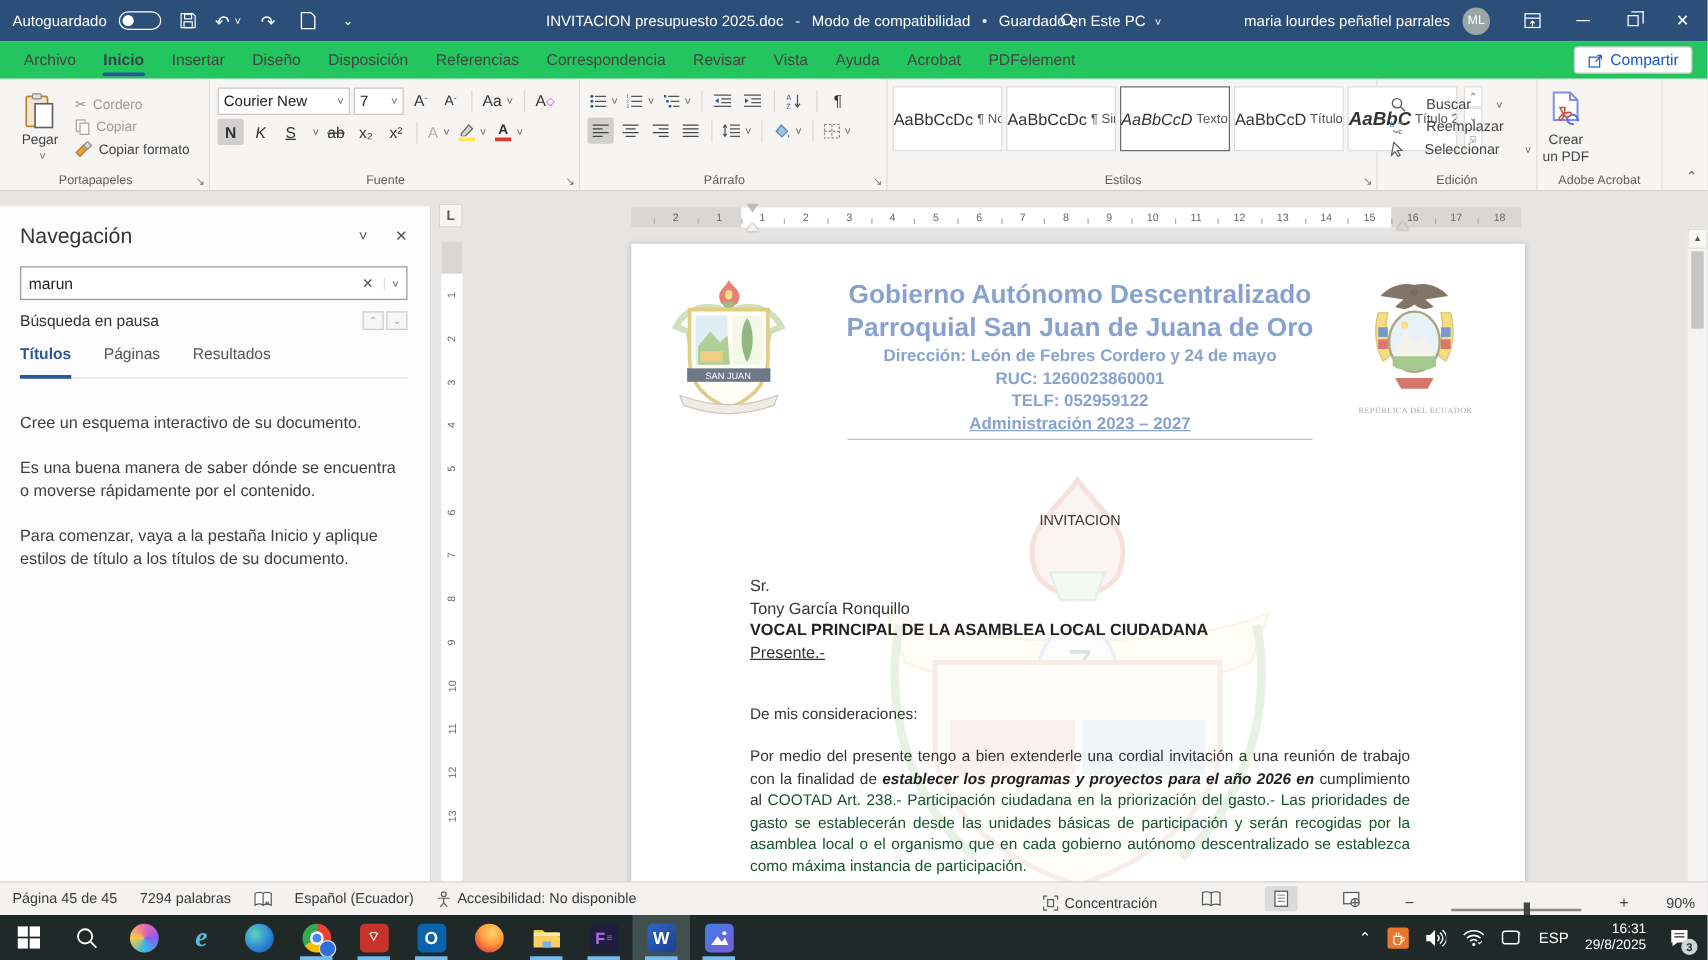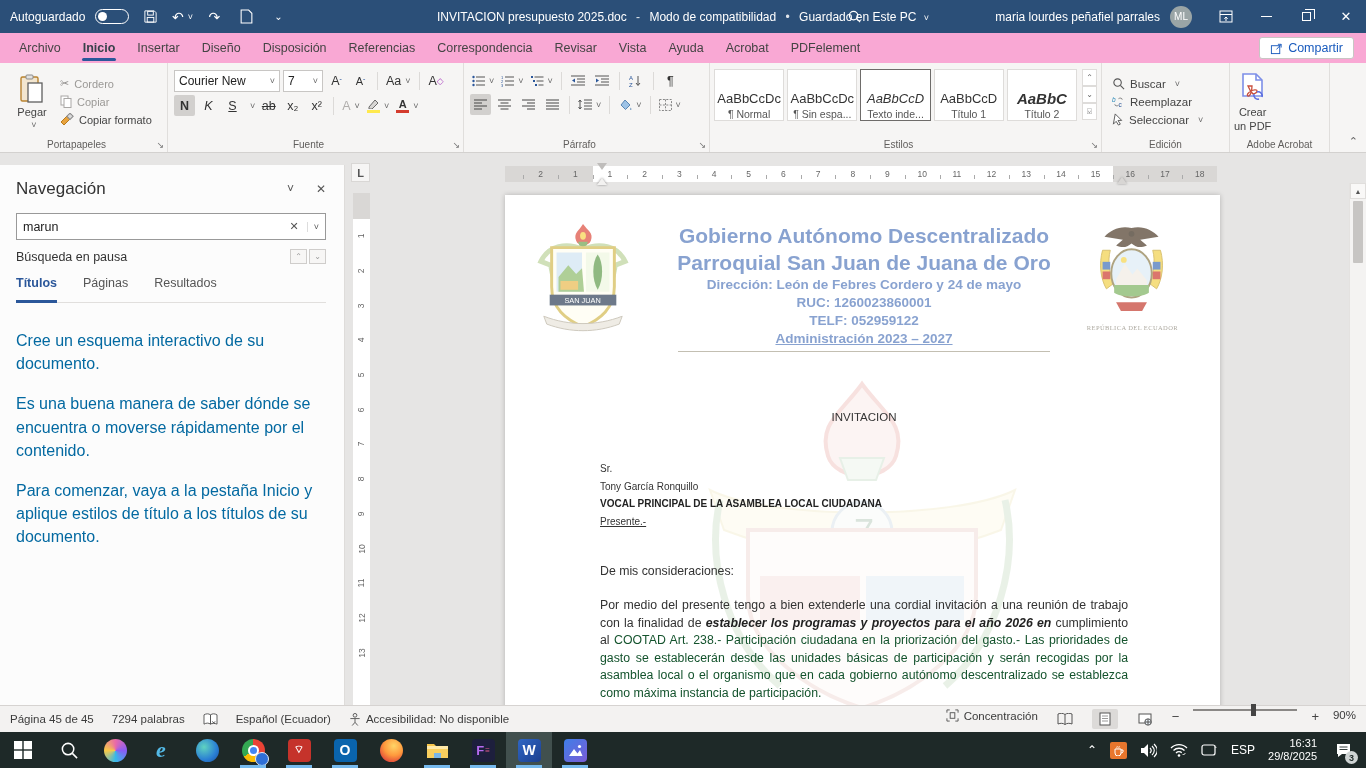--- a/index.html
+++ b/index.html
@@ -16,21 +16,21 @@
   .tb-title .sep{opacity:.85;margin:0 6px}
   .tb-right{margin-left:auto;display:flex;align-items:center;height:100%}
   .tb-user{font-size:12px;margin:0 10px}
   .avatar{width:22px;height:22px;border-radius:50%;background:#9aa5a6;color:#fff;font-size:10px;display:flex;align-items:center;justify-content:center;margin-right:14px}
   .winbtn{width:40px;height:33px;display:flex;align-items:center;justify-content:center;color:#fff;font-size:13px}
   .min-glyph{display:block;width:11px;height:1px;background:#fff}
   .restore-glyph{display:block;width:9px;height:9px;border:1px solid #fff;position:relative}
   .restore-glyph::after{content:"";position:absolute;left:2px;top:-4px;width:9px;height:9px;border:1px solid #fff;border-left:none;border-bottom:none}
 
   
-  .tabrow{position:absolute;top:33px;left:0;right:0;height:30px;background:#f9a8d4;display:flex;align-items:center;padding-left:8px;font-size:12.5px;color:#444}
+  .tabrow{position:absolute;top:33px;left:0;right:0;height:30px;background:#22c55e;display:flex;align-items:center;padding-left:8px;font-size:12.5px;color:#444}
   .rtab{padding:6px 11px;position:relative;cursor:default;white-space:nowrap}
   .rtab.active{font-weight:bold;color:#38414b}
   .rtab.active::after{content:"";position:absolute;left:10px;right:10px;bottom:0;height:3px;background:#2b579a;border-radius:2px}
   .share-btn{margin-left:auto;margin-right:12px;border:1px solid #c8c6c4;background:#fff;color:#185abd;font-size:12.5px;padding:3px 10px;border-radius:3px;display:flex;align-items:center;gap:5px}
 
   
   .ribbon{position:absolute;top:63px;left:0;right:0;height:90px;background:#f6f5f4;border-bottom:1px solid #d3d1cf;display:flex}
   .rgroup{position:relative;height:100%;border-right:1px solid #e0dedc;padding:4px 4px 16px 4px}
   .glabel{position:absolute;bottom:2px;left:0;right:14px;text-align:center;font-size:10px;color:#605e5c;white-space:nowrap}
   .launcher{position:absolute;bottom:2px;right:3px;font-size:9px;color:#777}
@@ -45,49 +45,49 @@
   .combo .cv{overflow:hidden;white-space:nowrap}
   .chev{font-size:9px;color:#666;margin-left:4px}
   .fbtn{min-width:21px;height:21px;display:flex;align-items:center;justify-content:center;font-size:12.5px;color:#333;border-radius:2px;padding:0 2px}
   .fbtn.on{background:#d2d0ce}
   .fbtn.dis{color:#b0aeac}
   .vsep{width:1px;height:18px;background:#dcdad8;margin:0 3px}
   .underbar{display:flex;flex-direction:column;align-items:center;line-height:10px}
   .underbar .bar{width:13px;height:3px;margin-top:1px}
   .g-para{width:246px}
   .g-styles{width:392px;display:flex;align-items:flex-start;padding-top:6px}
-  .stylecard{width:88px;height:52px;background:#fff;border:1px solid #dedcda;margin-right:3px;display:flex;flex-direction:column;align-items:center;justify-content:flex-end;gap:3px;color:#333}
+  .stylecard{width:88px;height:52px;background:#fff;border:1px solid #dedcda;margin-right:3px;display:flex;flex-direction:row;align-items:center;justify-content:flex-end;gap:3px;color:#333}
   .stylecard.sel{border:1.5px solid #6e6c6a}
   .stylecard .prev{font-size:13px;line-height:13px}
   .stylecard .sname{font-size:10.5px;color:#555;white-space:nowrap;overflow:hidden;max-width:82px}
   .styles-scroll{display:flex;flex-direction:column;margin-left:2px}
   .styles-scroll span{width:15px;height:17px;border:1px solid #dedcda;background:#fff;font-size:8px;color:#666;display:flex;align-items:center;justify-content:center}
   .g-edit{width:128px;display:flex;flex-direction:column;justify-content:center;gap:5px;padding-left:10px}
-  .edit-item{display:flex;align-items:center;gap:5px;font-size:11.5px;color:#444;white-space:nowrap}
+  .edit-item{display:flex;align-items:center;gap:16px;font-size:11.5px;color:#444;white-space:nowrap}
   .g-pdf{width:100px;display:flex;flex-direction:column;align-items:flex-start;justify-content:center;gap:2px;font-size:11px;color:#444;text-align:center}
   .ribbon-collapse{position:absolute;right:8px;bottom:4px;font-size:11px;color:#666}
   svg.ic{display:block}
 
   
   .workspace{position:absolute;top:153px;left:0;height:552px;width:1366px;overflow:hidden}
   .navpane{position:absolute;left:0;top:12px;bottom:0;width:345px;background:#fcfcfc;border-right:1px solid #dedcda;padding:14px 18px 0 16px}
   .nav-head{display:flex;align-items:center}
   .nav-title{font-size:17px;color:#333}
   .nav-head .sp{margin-left:auto;display:flex;gap:22px;color:#555;font-size:12px}
   .nav-search{margin-top:14px;height:27px;border:1px solid #999;background:#fff;display:flex;align-items:center;padding:0 6px;font-size:12.5px;color:#222}
   .nav-search .x{margin-left:auto;color:#555;font-size:11px}
   .nav-search .dd{color:#555;font-size:9px;margin-left:8px;border-left:1px solid #ddd;padding-left:6px}
   .nav-status{display:flex;align-items:center;margin-top:9px;font-size:12.5px;color:#333}
   .nav-status .btns{margin-left:auto;display:flex;gap:2px}
   .nav-status .btns span{width:17px;height:15px;border:1px solid #cfcdcb;background:#f7f6f5;color:#999;font-size:8px;display:flex;align-items:center;justify-content:center}
   .nav-tabs{display:flex;gap:26px;margin-top:12px;font-size:12.5px;color:#555;border-bottom:1px solid #e1dfdd}
   .nav-tab{padding-bottom:12px;position:relative}
   .nav-tab.active{color:#2b579a;font-weight:bold}
   .nav-tab.active::after{content:"";position:absolute;left:0;right:0;bottom:-1px;height:3px;background:#2b579a}
-  .nav-body{margin-top:26px;font-size:16px;color:#0369a1;line-height:1.45}
+  .nav-body{margin-top:26px;font-size:13px;color:#404040;line-height:1.45}
   .nav-body p{margin-bottom:17px}
 
   
   .tabselector{position:absolute;left:351px;top:10px;width:19px;height:19px;background:#f6f5f4;border:1px solid #d9d7d5;color:#555;font-size:11px;font-weight:bold;display:flex;align-items:center;justify-content:center}
   .hruler{position:absolute;left:505px;top:13px;width:712px;height:16px;display:flex;font-size:8.5px;color:#666}
   .hzone{display:flex;height:100%;align-items:center}
   .hzone.gray{background:#d9d7d5}
   .hzone.white{background:#fff}
   .rcell{width:34.7px;text-align:center;position:relative}
   .rcell::before{content:"";position:absolute;left:0;top:6px;height:4px;width:1px;background:#aaa}
@@ -105,36 +105,36 @@
   .doc-header{position:relative;height:162px;opacity:.82}
   .logo-left{position:absolute;left:-66px;top:-2px}
   .logo-right{position:absolute;right:-50px;top:2px;text-align:center}
   .logo-right .cap{font-family:"Liberation Serif",serif;font-size:6.5px;color:#8a8578;margin-top:3px;letter-spacing:.4px}
   .hd-text{text-align:center;font-family:"Liberation Serif",serif;font-weight:bold;color:#6f8ec6;margin:0 60px}
   .hd1{font-size:21px;line-height:26px}
   .hd2{font-size:21px;line-height:27px}
   .hd3{font-size:13.5px;line-height:18px}
   .hd-rule{width:372px;height:1px;background:#b7b1a2;margin:3px auto 0}
   .doc-title{text-align:center;font-size:11.5px;margin-top:26px;color:#353535}
-  .recipient{margin-top:37px;font-size:10px;line-height:17.5px;color:#333}
+  .recipient{margin-top:37px;font-size:13px;line-height:17.5px;color:#333}
   .recipient .bold{font-weight:bold;color:#222}
   .recipient .pres{text-decoration:underline}
   .salutation{margin-top:34px;font-size:12.3px;color:#333}
   .body-par{margin-top:19px;font-size:12.3px;line-height:17.6px;text-align:justify;color:#333}
   .body-par .bi{font-weight:bold;font-style:italic;color:#222}
   .body-par .b{font-weight:normal;color:#14532d}
 
   .scrollbar{position:absolute;right:0;top:30px;bottom:0;width:17px;background:#f4f3f2;border-left:1px solid #e4e2e0}
   .sb-up{height:16px;display:flex;align-items:center;justify-content:center;font-size:7px;color:#555;background:#f9f8f7;border:1px solid #e0dedc}
   .sb-thumb{margin:2px 3px;height:62px;background:#c7c5c3;border-radius:1px}
 
   
   .statusbar{position:absolute;top:705px;left:0;right:0;height:27px;background:#f3f2f1;border-top:1px solid #d6d3d1;display:flex;align-items:center;font-size:11.5px;color:#3b3b3b;padding:0 10px;gap:18px}
   .st-item{display:flex;align-items:center;gap:5px;white-space:nowrap}
-  .st-right{margin-left:auto;display:flex;align-items:flex-start;gap:14px}
+  .st-right{margin-left:auto;display:flex;align-items:flex-end;gap:30px}
   .viewbtn{width:26px;height:20px;display:flex;align-items:center;justify-content:center;border-radius:2px}
   .viewbtn.on{background:#dcdad8}
   .zoomtrack{width:104px;height:2px;background:#8a8886;position:relative}
   .zoomthumb{position:absolute;left:58px;top:-5px;width:5px;height:12px;background:#444}
   .zsign{font-size:13px;color:#444}
 
   
   .taskbar{position:absolute;top:732px;left:0;right:0;height:36px;background:#1e2928;display:flex;align-items:center;color:#fff}
   .tk-slot{width:46px;height:36px;display:flex;align-items:center;justify-content:center;position:relative}
   .tk-slot.running::after{content:"";position:absolute;bottom:0;left:10px;right:10px;height:3px;background:#76b9ed}

